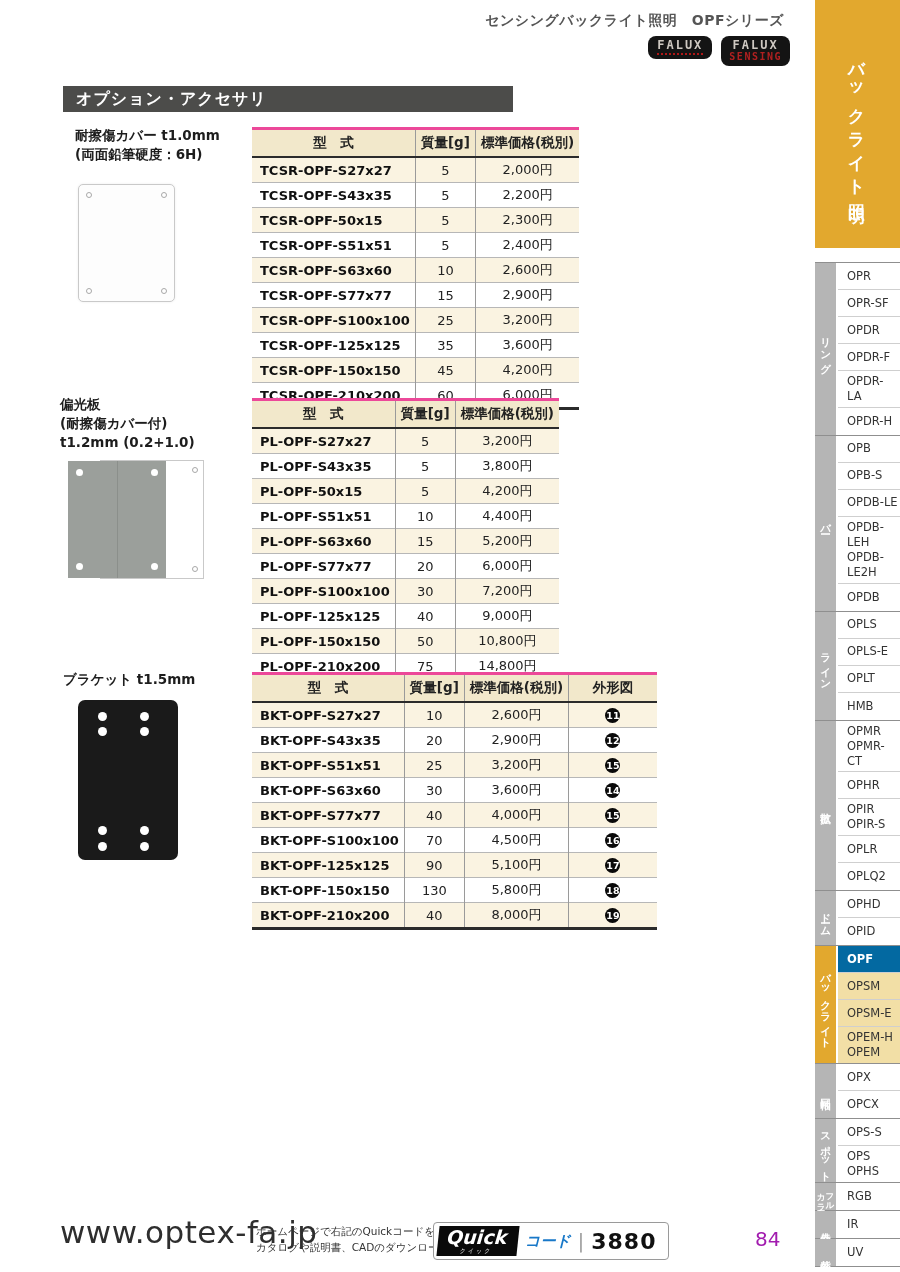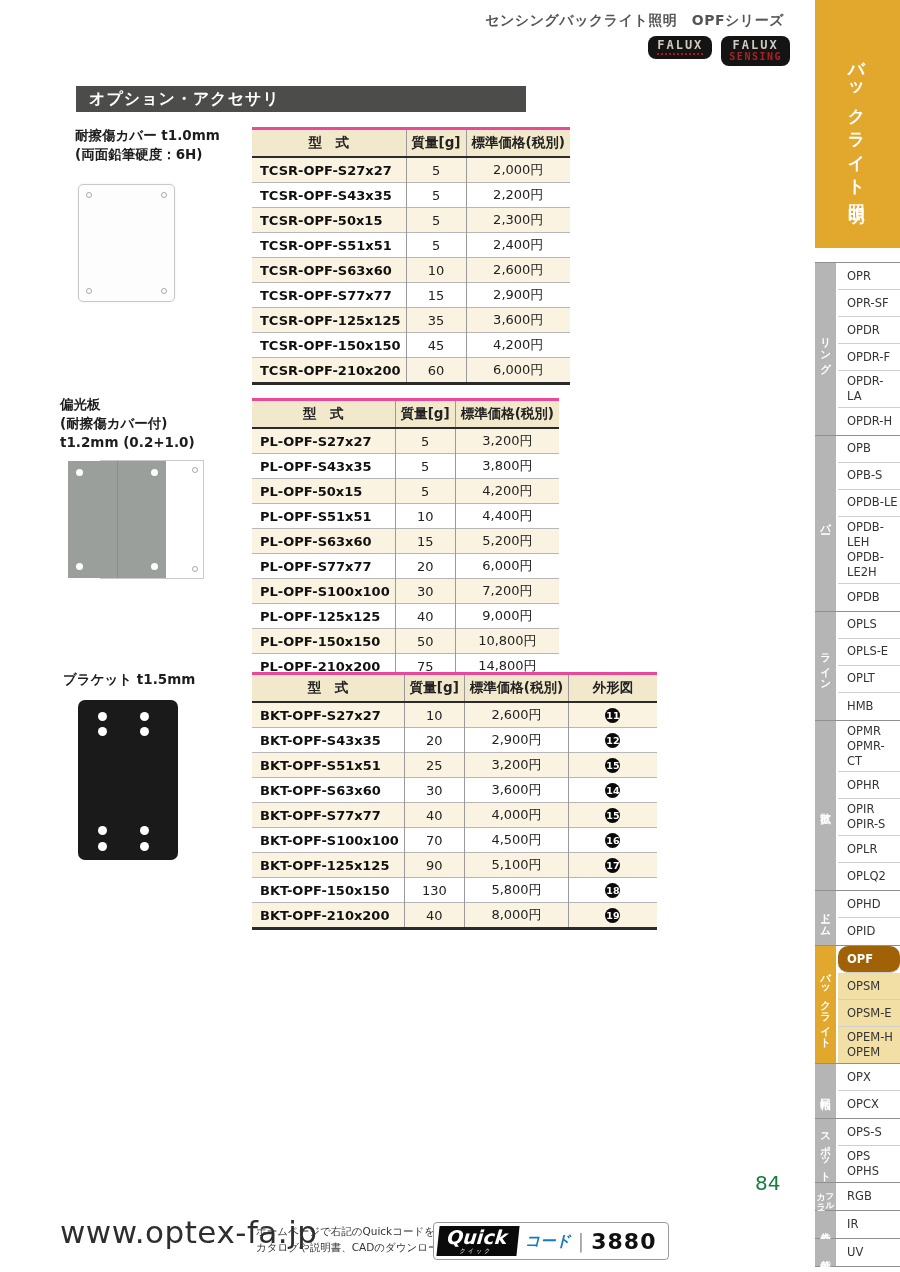--- a/index.html
+++ b/index.html
@@ -13,21 +13,21 @@
   .header-title { position:absolute; top:12px; right:116px; font-size:14px; font-weight:bold; color:#555; letter-spacing:0.5px; }
   .logos { position:absolute; top:36px; right:110px; display:flex; gap:9px; align-items:flex-start; }
   .logo { background:#141414; border-radius:8px; }
   .logo-falux { padding:3px 9px 4px; }
   .falux-text { font-family:"DejaVu Sans Mono","Liberation Mono",monospace; font-weight:bold; font-size:12px; letter-spacing:2px; color:#cfc9c2; line-height:1; display:block; }
   .redline { height:2px; margin-top:2px; background:repeating-linear-gradient(90deg,#b01818 0 2px,transparent 2px 4px); }
   .logo-falux-sensing { padding:3px 8px 3px; text-align:center; }
   .sensing-text { font-family:"DejaVu Sans Mono","Liberation Mono",monospace; font-weight:bold; font-size:10px; letter-spacing:1.5px; color:#b02020; line-height:1.2; display:block; }
 
   
-  .section-bar { position:absolute; left:76px; top:86px; width:450px; height:26px; background:#4c4c4a; color:#fff;
+  .section-bar { position:absolute; left:63px; top:86px; width:450px; height:26px; background:#4c4c4a; color:#fff;
     font-size:16px; font-weight:bold; display:flex; align-items:center; padding-left:13px; letter-spacing:1px; }
 
   
   .block-label { position:absolute; font-size:13.5px; font-weight:bold; color:#1d1d1d; line-height:1.4; }
   #label1 { left:75px; top:126px; }
   #label2 { left:60px; top:395px; }
   #label3 { left:63px; top:670px; }
 
   
   .hole { position:absolute; width:6px; height:6px; border:1px solid #a8a8a8; border-radius:50%; background:#fff; }
@@ -66,33 +66,33 @@
   #nav { position:absolute; right:0; top:262px; width:85px; border-bottom:1px solid #8f8f8f; }
   .nav-sec { display:flex; border-top:1px solid #8f8f8f; }
   .nav-cat { width:23px; background:#b5b5b5; display:flex; align-items:center; justify-content:center; border-right:2px solid #fff; }
   .nav-cat span { writing-mode:vertical-rl; color:#fff; font-size:10.5px; font-weight:bold; letter-spacing:1px; line-height:1.05; }
   .nav-cat.small span { font-size:8.5px; letter-spacing:0; }
   .nav-items { flex:1; display:flex; flex-direction:column; background:#fff; }
   .nav-item { min-height:27px; display:flex; align-items:center; padding:3px 2px 3px 9px; font-size:11.5px; color:#333; border-bottom:1px solid #cfcfcf; line-height:1.3; }
   .nav-items .nav-item:last-child { border-bottom:none; }
   .sec-backlight .nav-cat { background:#e2a82e; }
   .sec-backlight .nav-item { background:#f2dfa6; }
-  .sec-backlight .nav-item.active { background:#a16207; color:#fff; font-weight:bold;border-radius:10px; }
+  .sec-backlight .nav-item.active { background:#0369a1; color:#fff; font-weight:bold; }
 
   
   #site-url { position:absolute; left:60px; top:1214px; font-size:31px; color:#2e2e2e; letter-spacing:0.5px; }
   #footer-note { position:absolute; left:256px; top:1223px; font-size:10.5px; color:#333; line-height:1.55; }
   #quick-badge { position:absolute; left:433px; top:1222px; display:inline-flex; align-items:center; gap:7px; border:1px solid #9a9a9a; border-radius:4px; background:#fff; padding:3px 12px 3px 4px; }
   .qbox { background:#0a0a0a; color:#fff; transform:skewX(-6deg); padding:2px 11px 2px 9px; text-align:center; line-height:1; }
   .qbox .q { font-style:italic; font-weight:bold; font-size:19px; display:block; }
   .qbox .qsub { font-size:6px; color:#eee; letter-spacing:2px; display:block; margin-top:1px; }
   .qcode { color:#1878c8; font-weight:bold; font-style:italic; font-size:15px; }
   .qdiv { color:#9a9a9a; font-size:19px; font-weight:normal; }
   .qnum { font-weight:bold; font-size:22px; color:#111; letter-spacing:1px; }
-  #page-num { position:absolute; left:755px; top:1171px; font-size:20px; color:#15803d; }
+  #page-num { position:absolute; left:755px; top:1227px; font-size:20px; color:#a21caf; }
 </style>
 </head>
 <body>
 
 <div class="header-title">センシングバックライト照明　OPFシリーズ</div>
 <div class="logos">
   <div class="logo logo-falux">
     <span class="falux-text">FALUX</span>
     <div class="redline"></div>
   </div>
@@ -149,20 +149,25 @@
     <td class="qty">10</td>
     <td class="price">2,600円</td>
   </tr>
 
   <tr>
     <td class="model">TCSR-OPF-S77x77</td>
     <td class="qty">15</td>
     <td class="price">2,900円</td>
   </tr>
 
+  <tr>
+    <td class="model">TCSR-OPF-S100x100</td>
+    <td class="qty">25</td>
+    <td class="price">3,200円</td>
+  </tr>
 
   <tr>
     <td class="model">TCSR-OPF-125x125</td>
     <td class="qty">35</td>
     <td class="price">3,600円</td>
   </tr>
 
   <tr>
     <td class="model">TCSR-OPF-150x150</td>
     <td class="qty">45</td>

